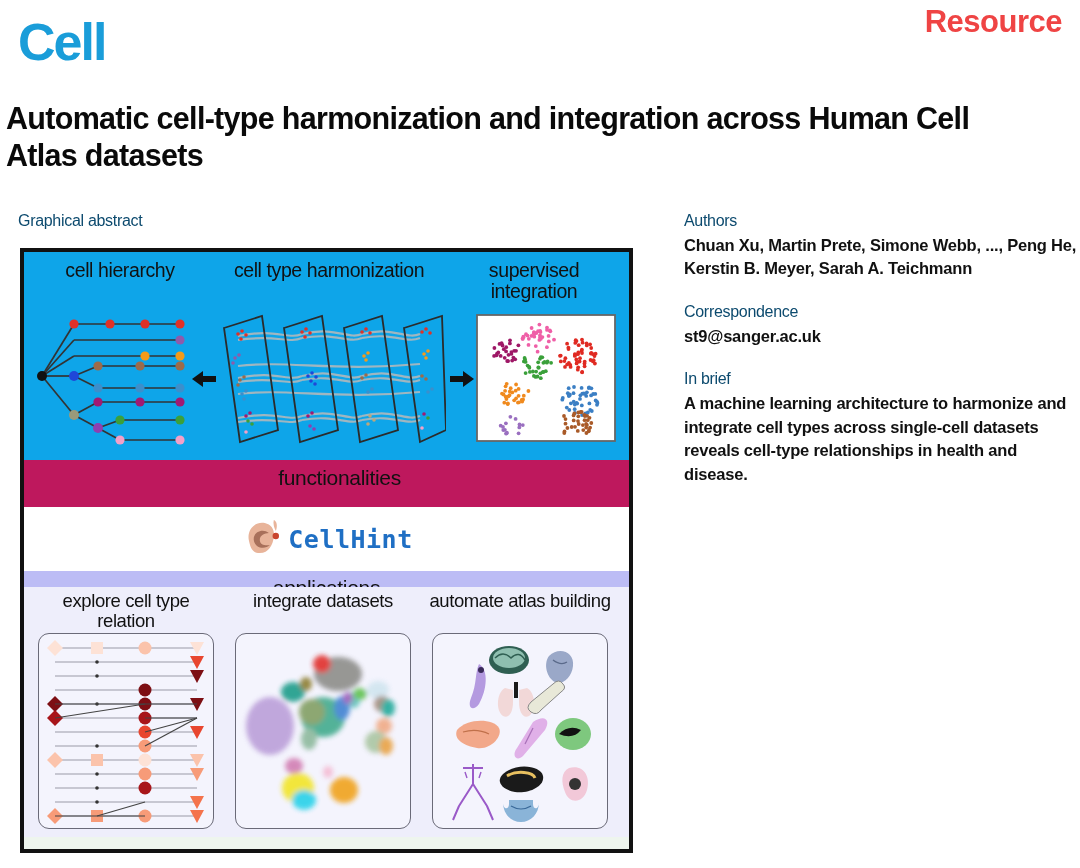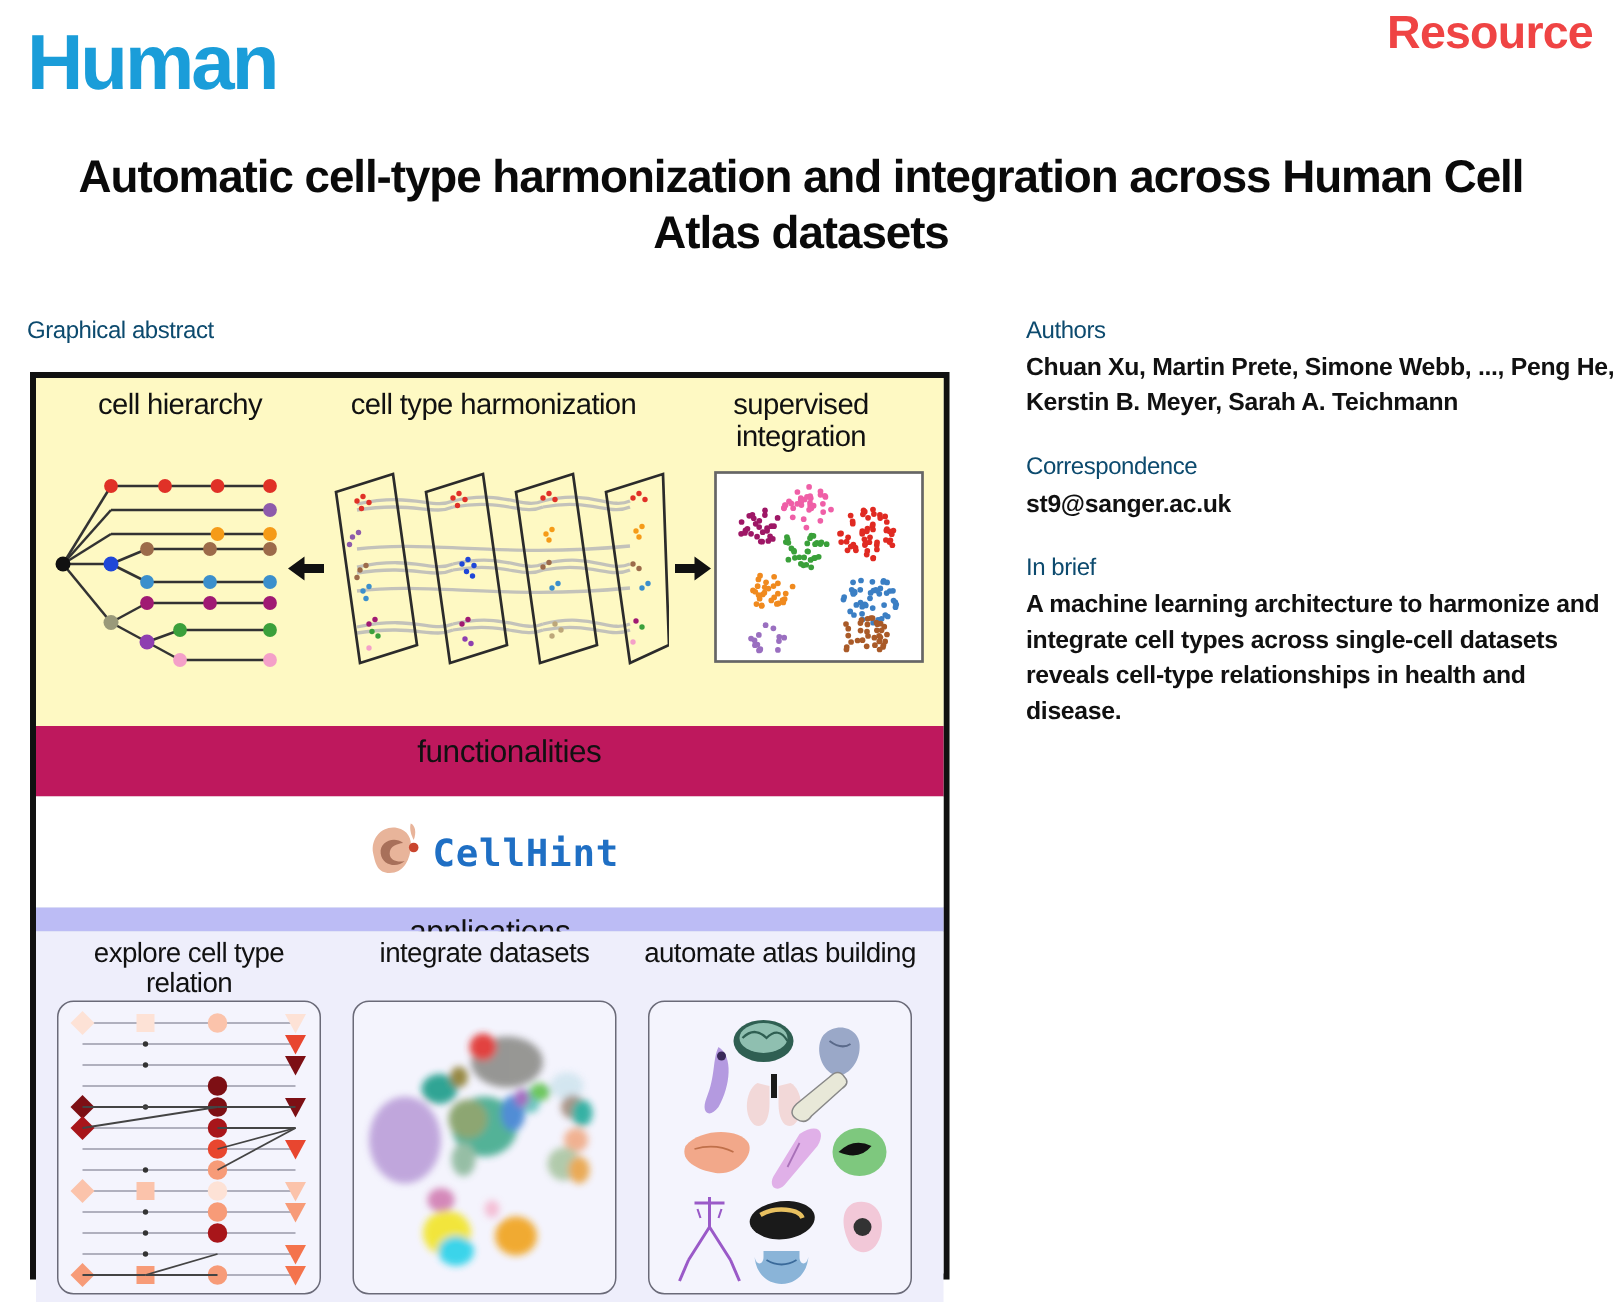--- a/index.html
+++ b/index.html
@@ -15,23 +15,23 @@
   #journal-logo{
     position:absolute;left:18px;top:16px;
     font-size:52px;font-weight:bold;letter-spacing:-2px;
     color:#1a9dd9;line-height:1;
   }
   #article-type{
     position:absolute;right:18px;top:4px;
     font-size:31px;font-weight:bold;color:#ef4444;letter-spacing:-0.5px;
   }
   #article-title{
-    position:absolute;left:34px;top:100px;width:1000px;
+    position:absolute;left:6px;top:100px;width:1000px;
     font-size:30.5px;font-weight:bold;color:#0a0a0a;
-    line-height:1.22;letter-spacing:-0.7px;text-align:center;
+    line-height:1.22;letter-spacing:-0.7px;
   }
 
   
   .sec-head{
     position:absolute;color:#0c4a6e;font-size:16px;font-weight:normal;
     letter-spacing:-0.3px;
   }
   .body-text{
     color:#111;font-size:16.5px;line-height:1.42;font-weight:bold;
     letter-spacing:-0.2px;
@@ -45,21 +45,21 @@
   .blk{margin-bottom:22px;}
 
   
   #ga-frame{
     position:absolute;left:20px;top:248px;width:613px;height:605px;
     border:4px solid #111;background:#eef5ee;box-sizing:border-box;
   }
   .ga-row{position:relative;width:100%;box-sizing:border-box;}
 
   
-  #pipeline{height:232px;background:#fef9c3;position:relative;}
+  #pipeline{height:208px;background:#0ea5e9;position:relative;}
   .panel-title{
     position:absolute;text-align:center;font-size:19.5px;color:#111;
     line-height:1.06;letter-spacing:-0.4px;
   }
   #title-hier{left:6px;top:8px;width:180px;}
   #title-harm{left:190px;top:8px;width:230px;}
   #title-integ{left:420px;top:8px;width:180px;}
 
   .arrow{position:absolute;font-size:0;}
   #arrow-left{left:166px;top:116px;}
@@ -67,21 +67,21 @@
 
   
   .band{
     position:relative;text-align:center;font-size:21px;color:#111;
     letter-spacing:-0.3px;line-height:1;
   }
   #band-func{height:47px;background:#be185d;padding-top:7px;box-sizing:border-box;padding-left:26px;}
   #band-apps{height:16px;background:#bcbcf5;padding-top:6px;box-sizing:border-box;}
 
   
-  #logo-strip{height:74px;background:#ffffff;position:relative;}
+  #logo-strip{height:64px;background:#ffffff;position:relative;}
   #cellhint-logo{
     position:absolute;left:50%;top:50%;transform:translate(-50%,-50%);
     display:flex;align-items:center;gap:2px;
   }
   #cellhint-wordmark{
     font-family:"DejaVu Sans Mono","Liberation Mono",monospace;
     font-size:25px;font-weight:bold;color:#1f6fc4;letter-spacing:0.5px;
   }
 
   
@@ -99,21 +99,21 @@
     border:1.6px solid #6a6a78;border-radius:11px;background:#f4f4fd;
     box-sizing:border-box;overflow:hidden;position:relative;
   }
   svg{display:block;}
 </style>
 </head>
 <body>
 
 <div class="page">
 
-  <div id="journal-logo">Human</div>
+  <div id="journal-logo">Cell</div>
   <div id="article-type">Resource</div>
   <div id="article-title">Automatic cell-type harmonization and integration across Human Cell Atlas datasets</div>
 
   <div class="sec-head" id="ga-label">Graphical abstract</div>
 
   <div id="ga-frame">
 
     <div class="ga-row" id="pipeline">
       <div class="panel-title" id="title-hier">cell hierarchy</div>
       <div class="panel-title" id="title-harm">cell type harmonization</div>

